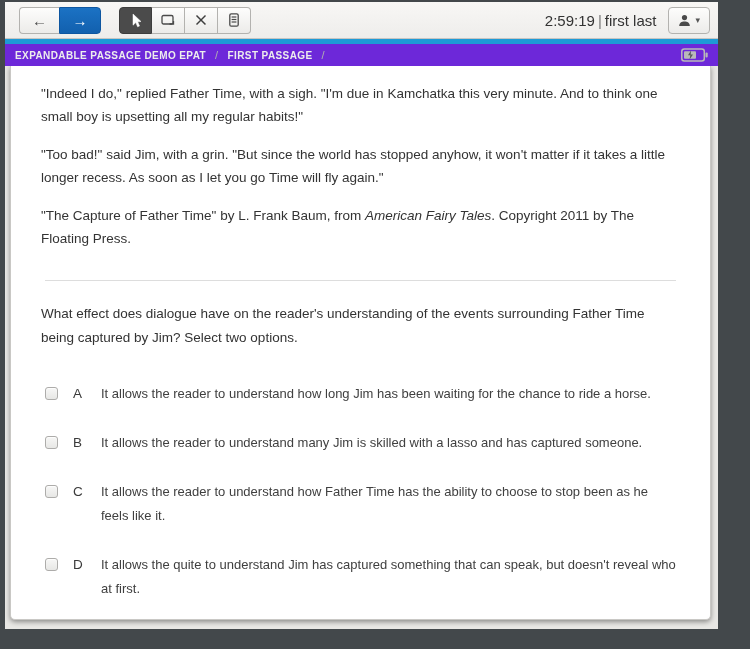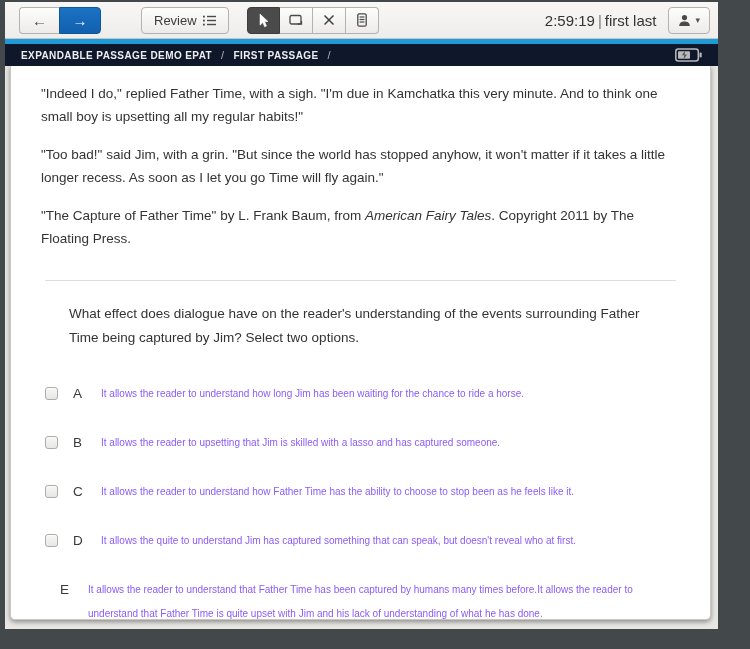--- a/index.html
+++ b/index.html
@@ -45,85 +45,68 @@
   .tool.last  { border-radius:0 4px 4px 0; }
   .tool.selected { background:#4b4b4b; border-color:#3d3d3d; }
   .sp { flex:1; }
   .timer { font-size:15px; color:#333; margin-right:12px; white-space:nowrap; }
   .timer .sep { color:#777; padding:0 3px; }
   .user-btn { padding:0 9px; gap:4px; }
   .caret { font-size:9px; color:#555; }
   
   .stripe { height:5px; flex:none; background:#1e9ad6; }
   .crumbbar {
-    height:22px; flex:none; background:#0f172a;
-    display:flex; align-items:center; padding:0 16px;
+    height:22px; flex:none; background:#6d28d9;
+    display:flex; align-items:center; padding:0 10px;
     color:#ededed; font-size:10px; font-weight:bold; letter-spacing:.4px;
   }
   .crumb { white-space:nowrap; }
   .crumb-sep { color:#b0b0b0; font-weight:normal; font-size:11px; margin:0 9px; }
   .progress-box { border:1px solid #ec4899; padding:1px 8px 2px 8px;margin-top:40px; }
   .battery { margin-left:auto; display:flex; align-items:center; }
   
   .content { flex:1; background:#e8e7e4; position:relative; overflow:hidden; }
   .card {
     position:absolute; left:5px; top:0; width:701px; height:554px;
     background:#fff; border:1px solid #c9c8c5; border-top:none;
     border-radius:0 0 5px 5px;
     box-shadow:0 2px 5px rgba(0,0,0,.4);
     padding:16px 30px 0 30px;
   }
   .passage p { font-size:13.5px; line-height:23px; color:#333; margin:0 0 15px 0; }
   .passage em { }
   .divider { border:none; border-top:1px solid #ddd; margin:30px 4px 0 4px; }
-  .question { margin-top:21px; font-size:13.5px; line-height:24px; color:#333; padding-right:8px;margin-left:28px; }
+  .question { margin-top:21px; font-size:13.5px; line-height:24px; color:#333; padding-right:8px; }
   .options { margin-top:32px; }
   .opt { display:flex; margin-bottom:25px; padding-left:4px; }
   .cb {
     width:13px; height:13px; flex:none; margin-top:5px;
     border:1px solid #adacaa; border-radius:3px;
     background:linear-gradient(#f7f7f6,#e7e7e5);
     box-shadow:inset 0 1px 1px rgba(255,255,255,.8);
     cursor:pointer;
   }
   .letter { width:16px; flex:none; margin:0 12px 0 15px; font-size:13.5px; color:#3a3a3a; line-height:24px; }
-  .opt-text { flex:1; font-size:10px; color:#8b5cf6; line-height:24px; padding-right:4px; }
+  .opt-text { flex:1; font-size:13px; color:#404040; line-height:24px; padding-right:4px; }
   svg { display:block; }
 </style>
 </head>
 <body>
 
 <div class="window">
 
   <div class="toolbar">
     <div class="navgroup">
       <button class="btn nav-back">
         <span>←</span>
       </button>
       <button class="btn nav-fwd">
         <span>→</span>
       </button>
     </div>
-    <button class="btn review-btn">
-      <span>Review</span>
-      <span>
-        <svg width="13" height="11" viewBox="0 0 13 11">
-          <g stroke="#4a4a4a" stroke-width="1.4">
-            <line x1="4" y1="1.5" x2="13" y2="1.5"></line>
-              <line x1="4" y1="5.5" x2="13" y2="5.5"></line>
-              <line x1="4" y1="9.5" x2="13" y2="9.5"></line>
-          </g>
-          <g fill="#4a4a4a">
-            <rect x="0" y="0.7" width="1.8" height="1.8"></rect>
-              <rect x="0" y="4.7" width="1.8" height="1.8"></rect>
-              <rect x="0" y="8.7" width="1.8" height="1.8"></rect>
-          </g>
-        </svg>
-      </span>
-    </button>
     <div class="toolgroup">
       <button class="tool first selected">
         <span>
           <svg width="12" height="15" viewBox="0 0 12 15">
             <path d="M3 1 L3 12.2 L5.8 9.6 L7.6 13.8 L9.5 13 L7.7 8.8 L11 8.5 Z" fill="#ffffff" stroke="#ffffff" stroke-width="0.5"></path>
           </svg>
         </span>
       </button>
       <button class="tool">
         <span>
@@ -206,21 +189,21 @@
 
         <div class="opt">
           <div class="cb"></div>
           <div class="letter">A</div>
           <div class="opt-text">It allows the reader to understand how long Jim has been waiting for the chance to ride a horse.</div>
         </div>
 
         <div class="opt">
           <div class="cb"></div>
           <div class="letter">B</div>
-          <div class="opt-text">It allows the reader to upsetting that Jim is skilled with a lasso and has captured someone.</div>
+          <div class="opt-text">It allows the reader to understand many Jim is skilled with a lasso and has captured someone.</div>
         </div>
 
         <div class="opt">
           <div class="cb"></div>
           <div class="letter">C</div>
           <div class="opt-text">It allows the reader to understand how Father Time has the ability to choose to stop been as he feels like it.</div>
         </div>
 
         <div class="opt">
           <div class="cb"></div>

